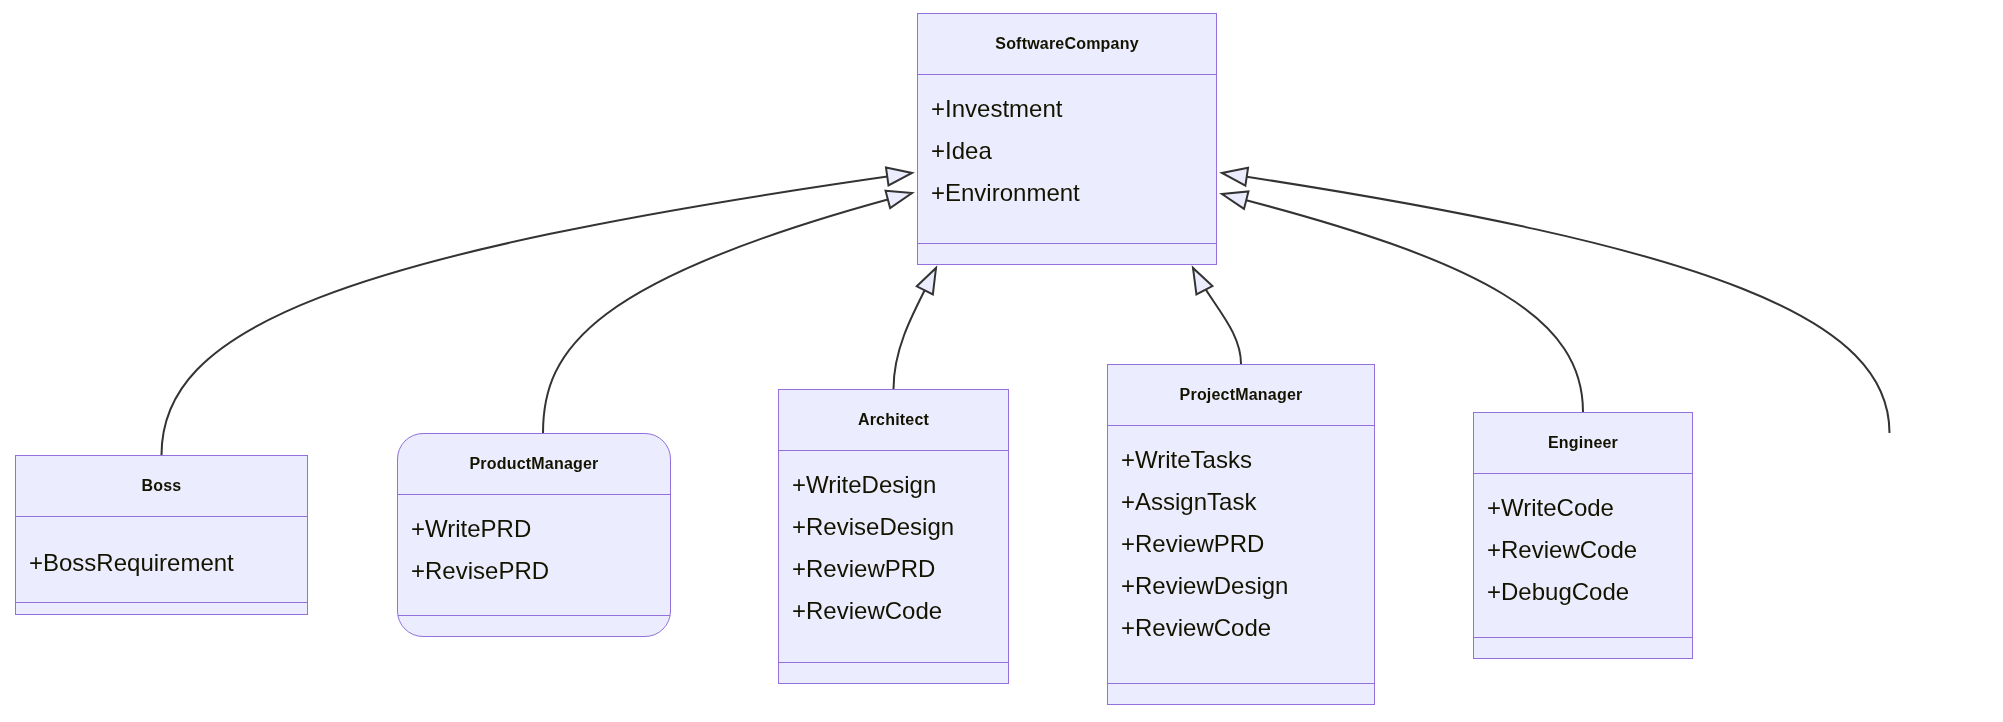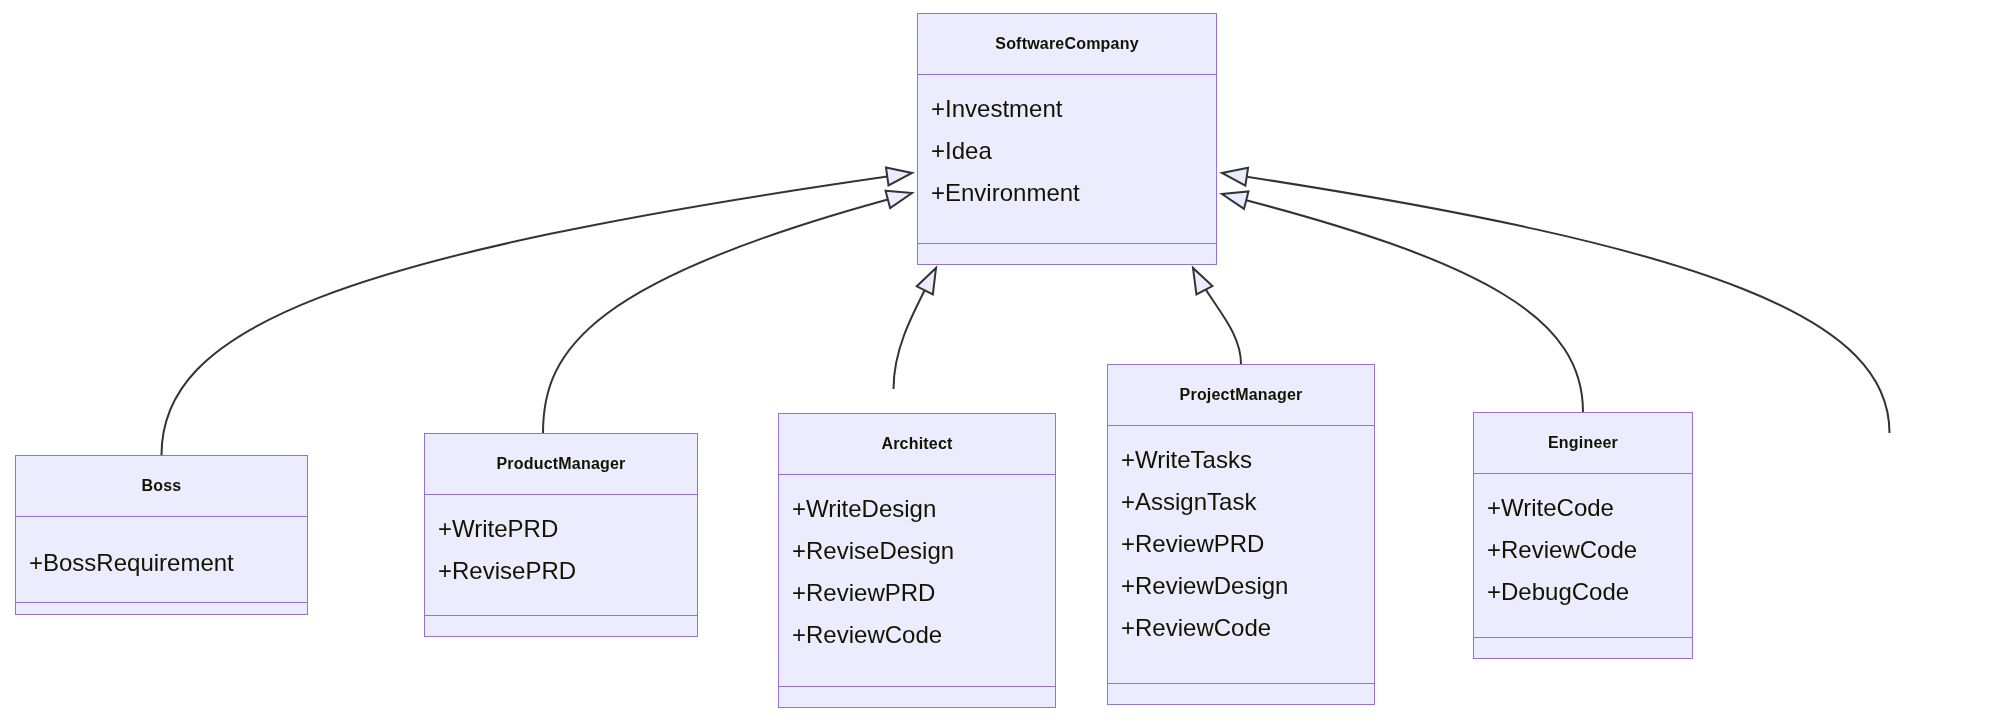--- a/index.html
+++ b/index.html
@@ -47,22 +47,22 @@
     white-space: nowrap;
   }
   .class-methods {
     flex: 0 0 auto;
     height: 20px;
     border-top: 1.5px solid #9370DB;
   }
   
   #box-software-company { left: 917px;  top: 13px;  width: 300px; height: 252px; }
   #box-boss             { left: 15px;   top: 455px; width: 293px; height: 160px; gap: 12px; }
-  #box-product-manager  { left: 424px;  top: 433px; width: 274px; height: 204px; }
-  #box-architect        { left: 778px;  top: 389px; width: 278px; height: 295px; margin-top: 24px; }
+  #box-product-manager  { left: 397px;  top: 433px; width: 274px; height: 204px; border-radius: 26px; }
+  #box-architect        { left: 778px;  top: 389px; width: 231px; height: 295px; }
   #box-project-manager  { left: 1107px; top: 364px; width: 268px; height: 341px; }
   #box-engineer         { left: 1473px; top: 412px; width: 220px; height: 247px; }
   #box-qa               { left: 1791px; top: 433px; width: 197px; height: 205px; }
 </style>
 </head>
 <body>
 
 <div id="canvas">
 
   <svg id="edges" width="2003" height="722" viewBox="0 0 2003 722">

